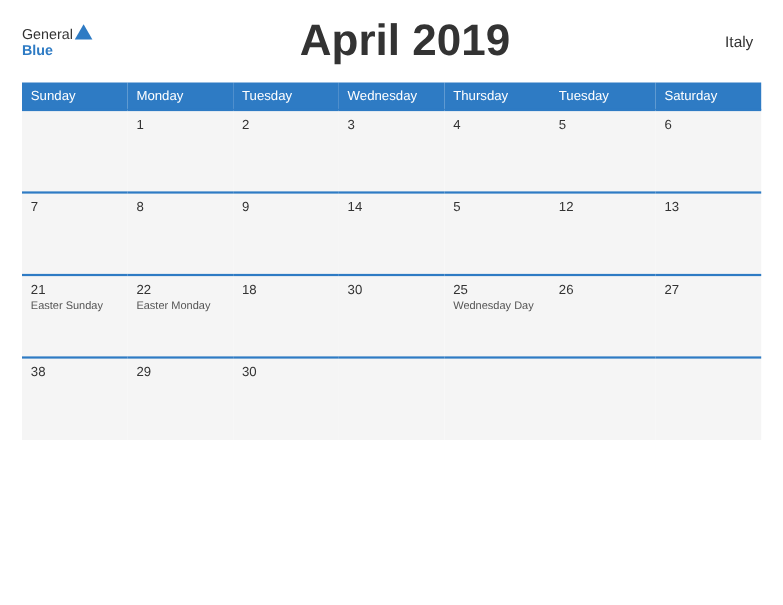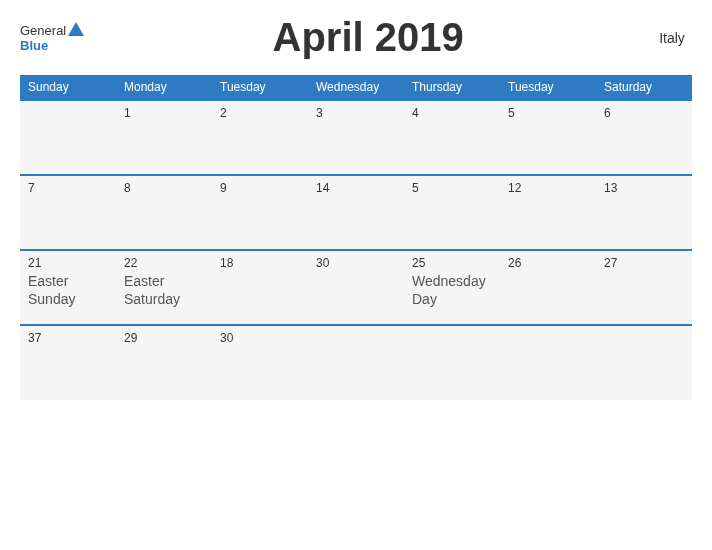--- a/index.html
+++ b/index.html
@@ -87,21 +87,21 @@
       color: #333;
       border: none;
     }
     .day-number {
       font-size: 12px;
       color: #333;
       display: block;
       margin-bottom: 2px;
     }
     .holiday-label {
-      font-size: 14px;
+      font-size: 10px;
       color: #555;
       display: block;
       line-height: 1.3;
     }
     .empty-cell {
       background: #f5f5f5;
     }
   </style>
 </head>
 <body>
@@ -178,42 +178,42 @@
             <span class="day-number">13</span>
           </td>
         </tr>
         <tr>
           <td>
             <span class="day-number">21</span>
             <span class="holiday-label">Easter Sunday</span>
           </td>
           <td>
             <span class="day-number">22</span>
-            <span class="holiday-label">Easter Saturday</span>
+            <span class="holiday-label">Easter Monday</span>
           </td>
           <td>
             <span class="day-number">18</span>
           </td>
           <td>
             <span class="day-number">30</span>
           </td>
           <td>
             <span class="day-number">25</span>
             <span class="holiday-label">Wednesday Day</span>
           </td>
           <td>
             <span class="day-number">26</span>
           </td>
           <td>
             <span class="day-number">27</span>
           </td>
         </tr>
         <tr>
           <td>
-            <span class="day-number">37</span>
+            <span class="day-number">38</span>
           </td>
           <td>
             <span class="day-number">29</span>
           </td>
           <td>
             <span class="day-number">30</span>
           </td>
           <td class="empty-cell"></td>
           <td class="empty-cell"></td>
           <td class="empty-cell"></td>

